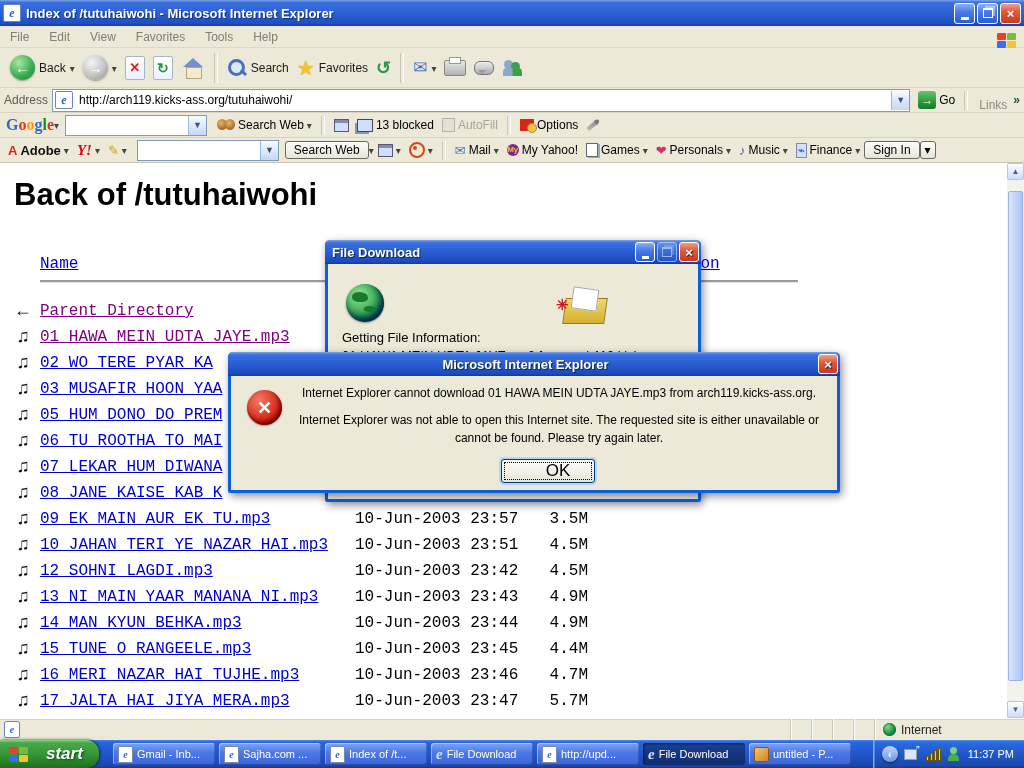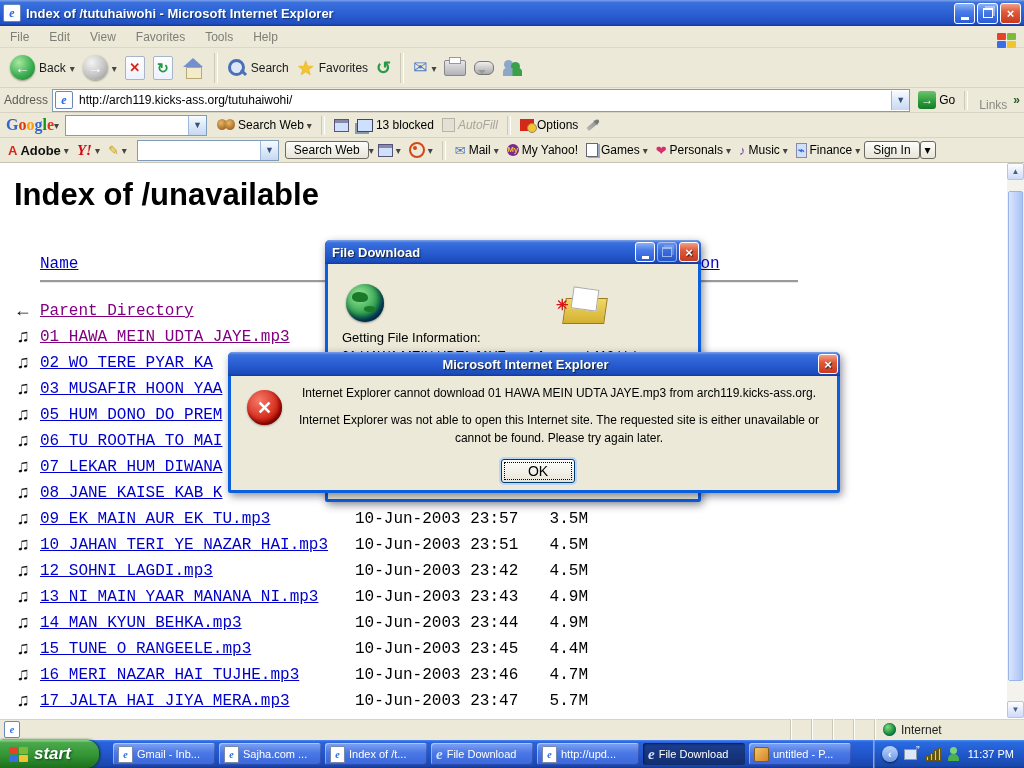--- a/index.html
+++ b/index.html
@@ -88,21 +88,21 @@
     align-items:center;padding:0 6px;font-size:12px;box-sizing:border-box;border-bottom:1px solid #d8d4c4;}
   .glogo{font:bold 16px "Liberation Serif",serif;letter-spacing:0;}
   .glogo span:nth-child(1){color:#3366cc}.glogo span:nth-child(2){color:#dc3912}
   .glogo span:nth-child(3){color:#ff9900}.glogo span:nth-child(4){color:#3366cc}
   .glogo span:nth-child(5){color:#109618}.glogo span:nth-child(6){color:#dc3912}
   .combo{height:19px;background:#fff;border:1px solid #7f9db9;display:flex;align-items:center;margin:0 6px;}
   .combo input{border:0;outline:0;width:118px;font-size:12px;}
   .binoc{position:relative;width:18px;height:12px;display:inline-block;}
   .binoc i{position:absolute;top:0;width:10px;height:11px;border-radius:50%;background:radial-gradient(circle at 40% 35%,#e8b860,#8a4a18);}
   .binoc i.r{left:8px;}
-  .gray{color:#a8a49a;font-style:italic;}
+  .gray{color:#a8a49a;}
   .blocked-ico{display:inline-block;width:14px;height:11px;border:1px solid #446;background:#cfe0ff;
     box-shadow:-3px 3px 0 -1px #89a;}
   .autofill-ico{display:inline-block;width:11px;height:12px;border:1px solid #b8b4aa;background:#e4e0d4;}
   .options-ico{position:relative;width:14px;height:12px;display:inline-block;background:#d42818;}
   .options-ico::after{content:"";position:absolute;right:-3px;bottom:-2px;width:8px;height:8px;border-radius:50%;background:#f2c430;border:1px solid #986;}
   .pencil{display:inline-block;width:14px;height:4px;background:linear-gradient(90deg,#b8b8b8,#8a8a8a);
     transform:rotate(-40deg);border-radius:1px;position:relative;}
   .pencil::after{content:"";position:absolute;right:-4px;top:-1px;border:3px solid transparent;border-left:5px solid #777;}
   
   .ybar{position:absolute;top:138px;left:0;width:1024px;height:25px;background:#ece9d8;display:flex;
@@ -177,27 +177,27 @@
   .folder-ico .spark{position:absolute;left:-4px;top:6px;color:#d41818;font-weight:bold;font-size:15px;}
   .fd-status{position:absolute;left:14px;top:66px;font-size:13px;color:#000;}
   .fd-file{position:absolute;left:14px;top:84px;font-size:13px;color:#000;white-space:nowrap;}
   #err-dialog{left:228px;top:352px;width:612px;height:141px;z-index:20;text-align:center;}
   .err-ico{position:absolute;left:16px;top:14px;width:35px;height:35px;border-radius:50%;
     background:radial-gradient(circle at 35% 30%,#f47a6a,#d42818 60%,#9a1408);box-shadow:inset -2px -3px 4px #700,0 1px 2px #999;
     color:#fff;font-weight:bold;font-size:18px;display:flex;align-items:center;justify-content:center;}
   .err-text{position:absolute;left:62px;top:8px;width:532px;font-size:12px;color:#000;line-height:1.5;}
   .err-text p{margin:0 0 9px;}
   .ok-btn{position:absolute;left:270px;top:83px;width:72px;height:22px;border:1px solid #003c74;border-radius:3px;
-    background:linear-gradient(180deg,#fdfdfb,#e8e5d8);font-size:14px;color:#000;
+    background:linear-gradient(180deg,#fdfdfb,#e8e5d8);font-size:17px;color:#000;
     display:flex;align-items:center;justify-content:center;outline:1px dotted #000;outline-offset:-4px;
-    box-shadow:0 0 0 2px #bcd4f6;}
+    box-shadow:0 0 0 2px #bcd4f6;padding-left:20px;}
   
   .taskbar{position:absolute;top:740px;left:0;width:1024px;height:28px;z-index:30;display:flex;align-items:center;
     background:linear-gradient(180deg,#4a86f2 0%,#2a63de 8%,#2156cc 50%,#1a46ae 92%,#12388f 100%);}
-  .start-btn{height:28px;width:99px;flex:0 0 auto;display:flex;align-items:center;gap:6px;padding-left:9px;box-sizing:border-box;
+  .start-btn{height:28px;width:99px;flex:0 0 auto;display:flex;align-items:center;gap:18px;padding-left:9px;box-sizing:border-box;
     background:linear-gradient(180deg,#8cd48c 0%,#4aa84a 10%,#339433 55%,#1d701d 100%);
     border-radius:0 13px 13px 0;box-shadow:1px 0 3px #0a3a0a;color:#fff;
     font:bold italic 17px "Liberation Sans",sans-serif;text-shadow:1px 1px 2px #0a4a1a;}
   .taskbtns{display:flex;flex:1;height:28px;align-items:center;margin-left:12px;overflow:hidden;}
   .taskbtn{flex:0 1 102px;min-width:0;height:22px;margin:0 2px;border-radius:3px;padding:0 5px;box-sizing:border-box;
     display:flex;align-items:center;gap:4px;color:#fff;font-size:11px;white-space:nowrap;overflow:hidden;
     background:linear-gradient(180deg,#7fa3f2 0%,#4a78e6 45%,#3a66d8 100%);box-shadow:inset 1px 1px 0 rgba(255,255,255,.4),inset -1px -1px 0 rgba(0,0,60,.25);}
   .taskbtn.active{background:linear-gradient(180deg,#1c3f92,#16357e 50%,#122e70);box-shadow:inset 1px 1px 2px rgba(0,0,40,.6);}
   .tb-ie-page{width:13px;height:15px;background:#fff;border:1px solid #7788aa;border-radius:1px;flex:0 0 auto;
     display:inline-flex;align-items:center;justify-content:center;font:bold italic 10px "Liberation Serif",serif;color:#2a6be0;}
@@ -423,21 +423,21 @@
   <span class="ybtn">
     <span class="fin-ico">⌁</span>
     <span>Finance</span>
     <span class="caret"></span>
   </span>
   <span class="boxbtn">Sign In</span>
   <span class="boxbtn" style="padding:1px 4px">▾</span>
 </div>
 
 <div class="content">
-  <h1 class="page-h1">Index of /unavailable</h1>
+  <h1 class="page-h1">Back of /tutuhaiwohi</h1>
 
   <a class="listlink mono col-hdr" style="left:40px">Name</a>
   <a class="listlink mono col-hdr" style="left:614px">Description</a>
   <div class="rule"></div>
 
   <div class="row mono" style="top:135px">
     <span class="ricon bk"></span>
     <a class="rname listlink visited">Parent Directory</a>
   </div>
   <div class="row mono" style="top:161px">

